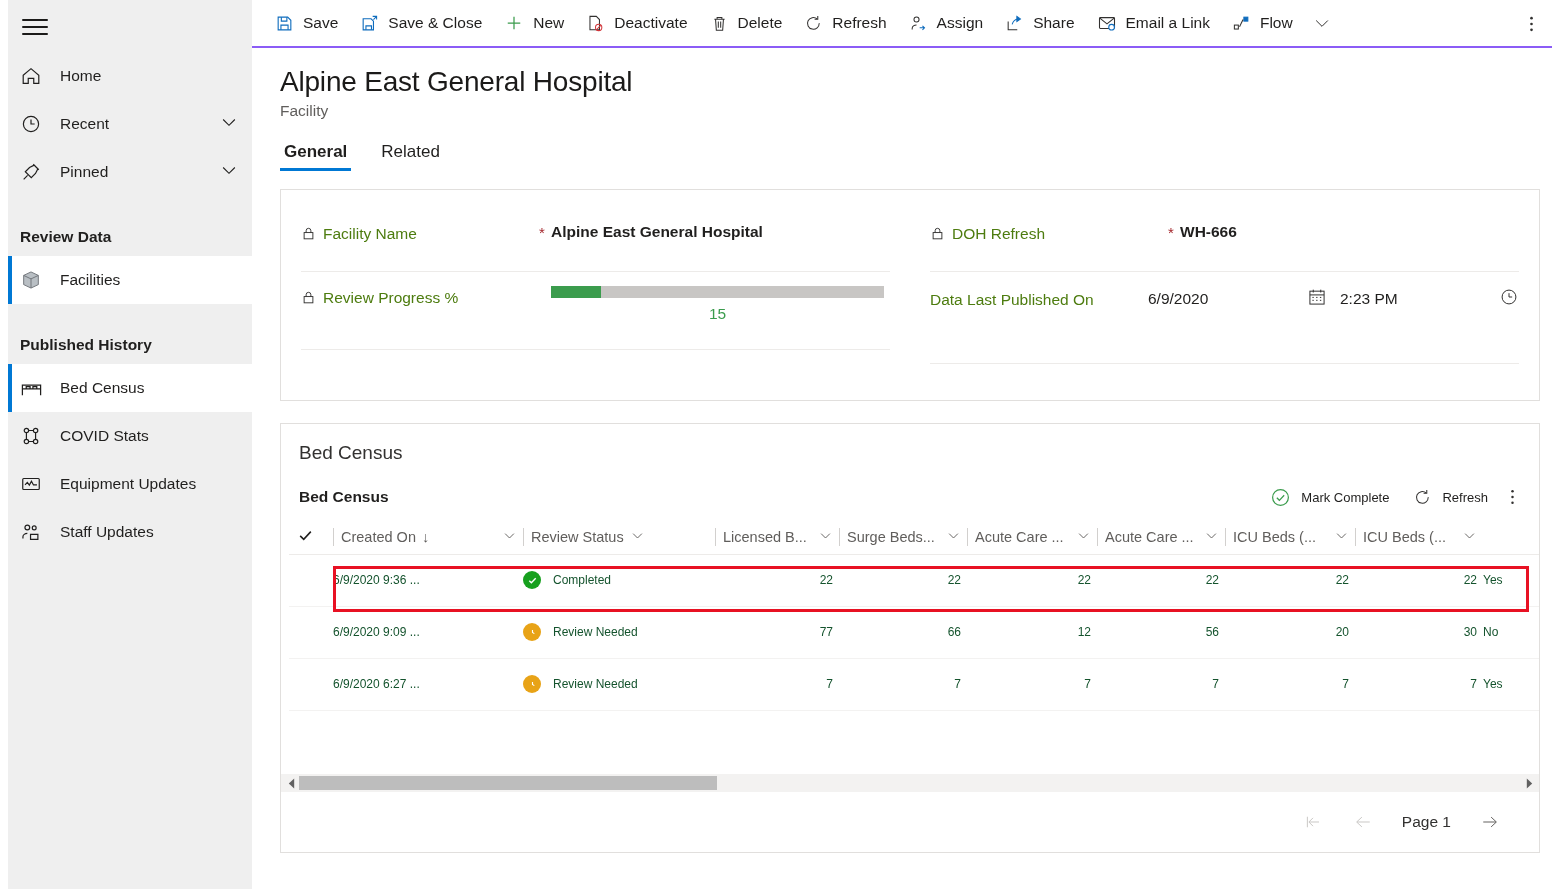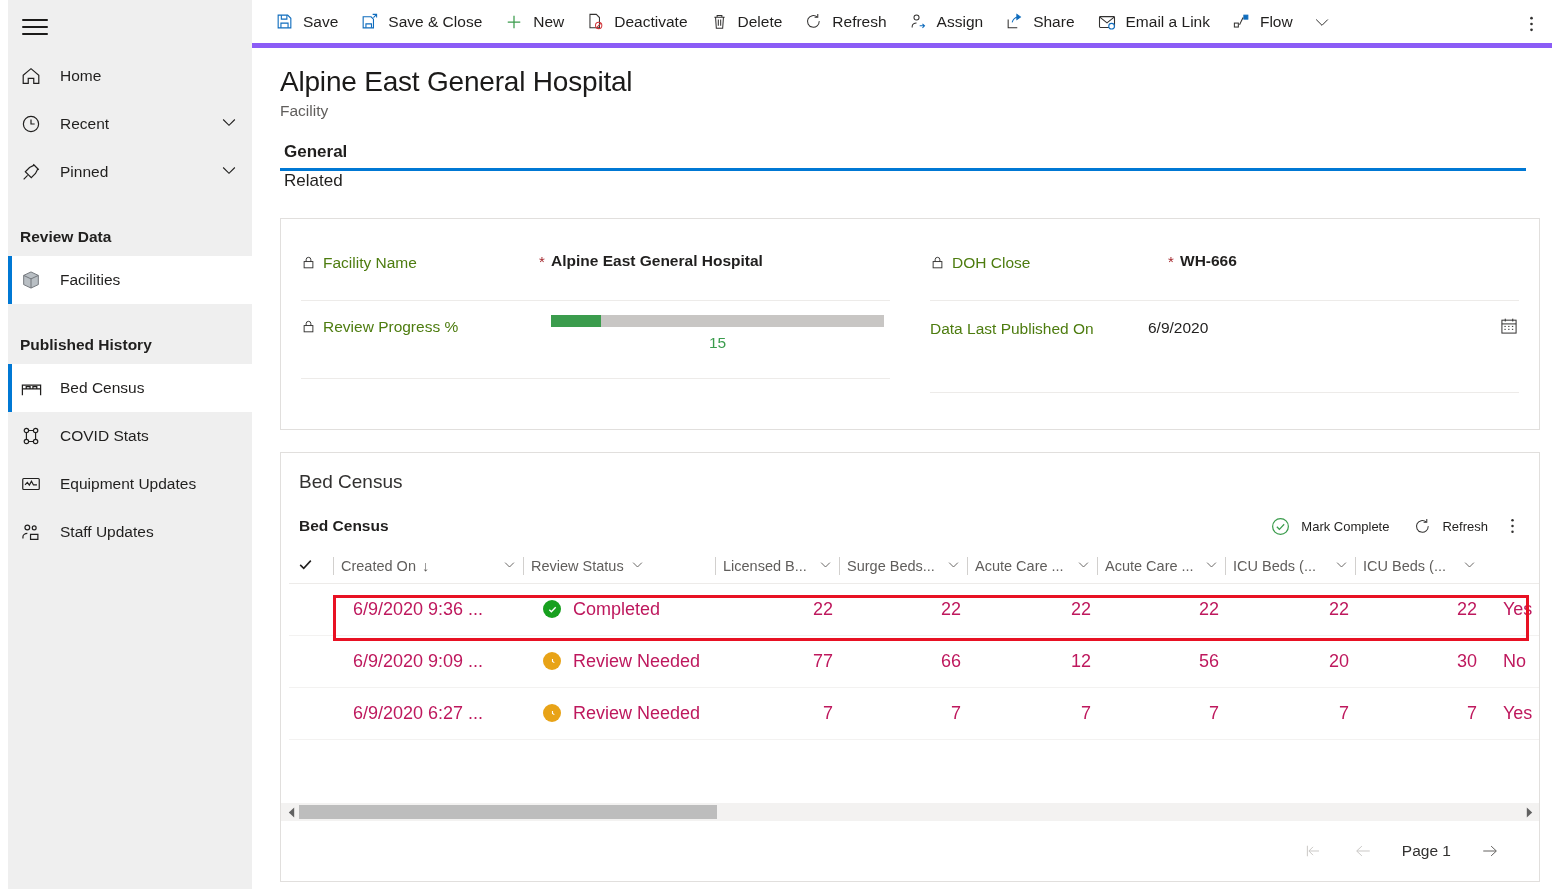--- a/index.html
+++ b/index.html
@@ -43,36 +43,36 @@
     padding: 0 0 0 12px; height: 38px; display: flex; align-items: center;
   }
   .nav-spacer-sm { height: 22px; }
 
   
   .main { position: absolute; left: 252px; top: 0; width: 1300px; height: 889px; background: #fff; }
 
   
   .cmdbar {
     position: relative; height: 48px; display: flex; align-items: center;
-    padding-left: 12px; border-bottom: 5px solid #8b5cf6; background: #fff;
+    padding-left: 12px; border-bottom: 2px solid #8b5cf6; background: #fff;
   }
   .cmd {
     display: flex; align-items: center; height: 48px; padding: 0 11px;
     font-size: 15.5px; color: #201f1e; cursor: pointer; white-space: nowrap;
   }
   .cmd .ic { display: flex; align-items: center; margin-right: 9px; }
   .cmd-chevron { padding: 0 8px; }
   .cmd-overflow { position: absolute; right: 8px; top: 0; height: 48px; display: flex; align-items: center; padding: 0 10px; cursor: pointer; }
 
   
   .title-wrap { padding: 18px 0 0 28px; }
   .rec-title { font-size: 28px; font-weight: normal; letter-spacing: -0.2px; color: #1b1a19; }
   .rec-sub { font-size: 15.5px; color: #605e5c; margin-top: 4px; }
 
-  .tabs { display: flex; gap: 0; margin: 22px 0 0 28px; flex-direction: column; }
+  .tabs { display: flex; gap: 0; margin: 22px 0 0 28px; }
   .tab {
     font-size: 17px; color: #201f1e; padding: 0 4px 9px 4px; margin-right: 26px;
     cursor: pointer; position: relative;
   }
   .tab.active { font-weight: bold; }
   .tab.active::after {
     content: ""; position: absolute; left: 0; right: 0; bottom: 0; height: 3px; background: #0078d4;
   }
 
   
@@ -118,22 +118,22 @@
     font-size: 14.5px; font-weight: normal; color: #605e5c; text-align: left;
     height: 34px; border-bottom: 1px solid #edebe9; padding: 0 6px 0 8px;
     white-space: nowrap; overflow: hidden; position: relative; cursor: pointer;
   }
   th.sep::before { content:""; position:absolute; left:0; top:8px; bottom:8px; width:1px; background:#d2d0ce; }
   th .thinner { display: flex; align-items: center; gap: 6px; }
   th .thchev { margin-left: auto; }
   th.check-col { width: 34px; padding-left: 10px; }
 
   table.grid tbody td {
-    font-size: 18px; color: #be185d; height: 52px; border-bottom: 1px solid #f3f2f1;
-    padding: 0 6px 0 20px; white-space: nowrap; overflow: hidden;
+    font-size: 12px; color: #14532d; height: 52px; border-bottom: 1px solid #f3f2f1;
+    padding: 0 6px 0 0; white-space: nowrap; overflow: hidden;
   }
   td.num { text-align: right; padding-right: 10px; }
   td.date-cell { color: #323130; padding-left: 18px; }
   td.status-cell { padding-left: 0; }
   .status-inner { display: flex; align-items: center; gap: 12px; }
   .dot { width: 18px; height: 18px; border-radius: 50%; flex: 0 0 18px; display:flex; align-items:center; justify-content:center; }
   .dot.green { background: #17a01e; }
   .dot.amber { background: #e8a317; }
   .row-outline {
     position: absolute; left: 342px; top: 614px; width: 1196px; height: 46px;
@@ -446,36 +446,45 @@
       <div class="col-right">
 
         <div class="frow">
           <div class="flabel">
             <span class="lockic">
               <svg width="15" height="15" viewBox="0 0 24 24" fill="none" stroke="#323130" stroke-width="1.5">
                 <rect x="5" y="10.5" width="14" height="10"></rect>
                   <path d="M8.2 10.5V7.5a3.8 3.8 0 0 1 7.6 0v3"></path>
               </svg>
             </span>
-            <span>DOH Close</span>
+            <span>DOH Refresh</span>
           </div>
           <div class="req">*</div>
           <div class="fvalue">WH-666</div>
         </div>
 
         <div class="frow" style="min-height:92px;">
           <div class="flabel" style="width:218px; align-items:flex-start; line-height:1.75;">Data Last Published On</div>
           <div class="datetime-rows" style="flex:1;">
             <div class="dt-line">
               <span class="dt-val">6/9/2020</span>
               <span class="dt-ic">
                 <svg width="20" height="20" viewBox="0 0 24 24" fill="none" stroke="#323130" stroke-width="1.2">
                   <rect x="3.5" y="5" width="17" height="15.5"></rect>
                     <path d="M3.5 9.5h17M7.5 3.2v3.4M16.5 3.2v3.4"></path>
                   <path d="M6.5 12.5h1.6M11 12.5h1.6M15.5 12.5h1.6M6.5 16h1.6M11 16h1.6M15.5 16h1.6"></path>
+                </svg>
+              </span>
+            </div>
+            <div class="dt-line">
+              <span class="dt-val">2:23 PM</span>
+              <span class="dt-ic">
+                <svg width="20" height="20" viewBox="0 0 24 24" fill="none" stroke="#323130" stroke-width="1.2">
+                  <circle cx="12" cy="12" r="8.3"></circle>
+                    <path d="M12 7.4V12h3.8"></path>
                 </svg>
               </span>
             </div>
           </div>
         </div>
       </div>
     </div>
 
     <div class="grid-card">
 

